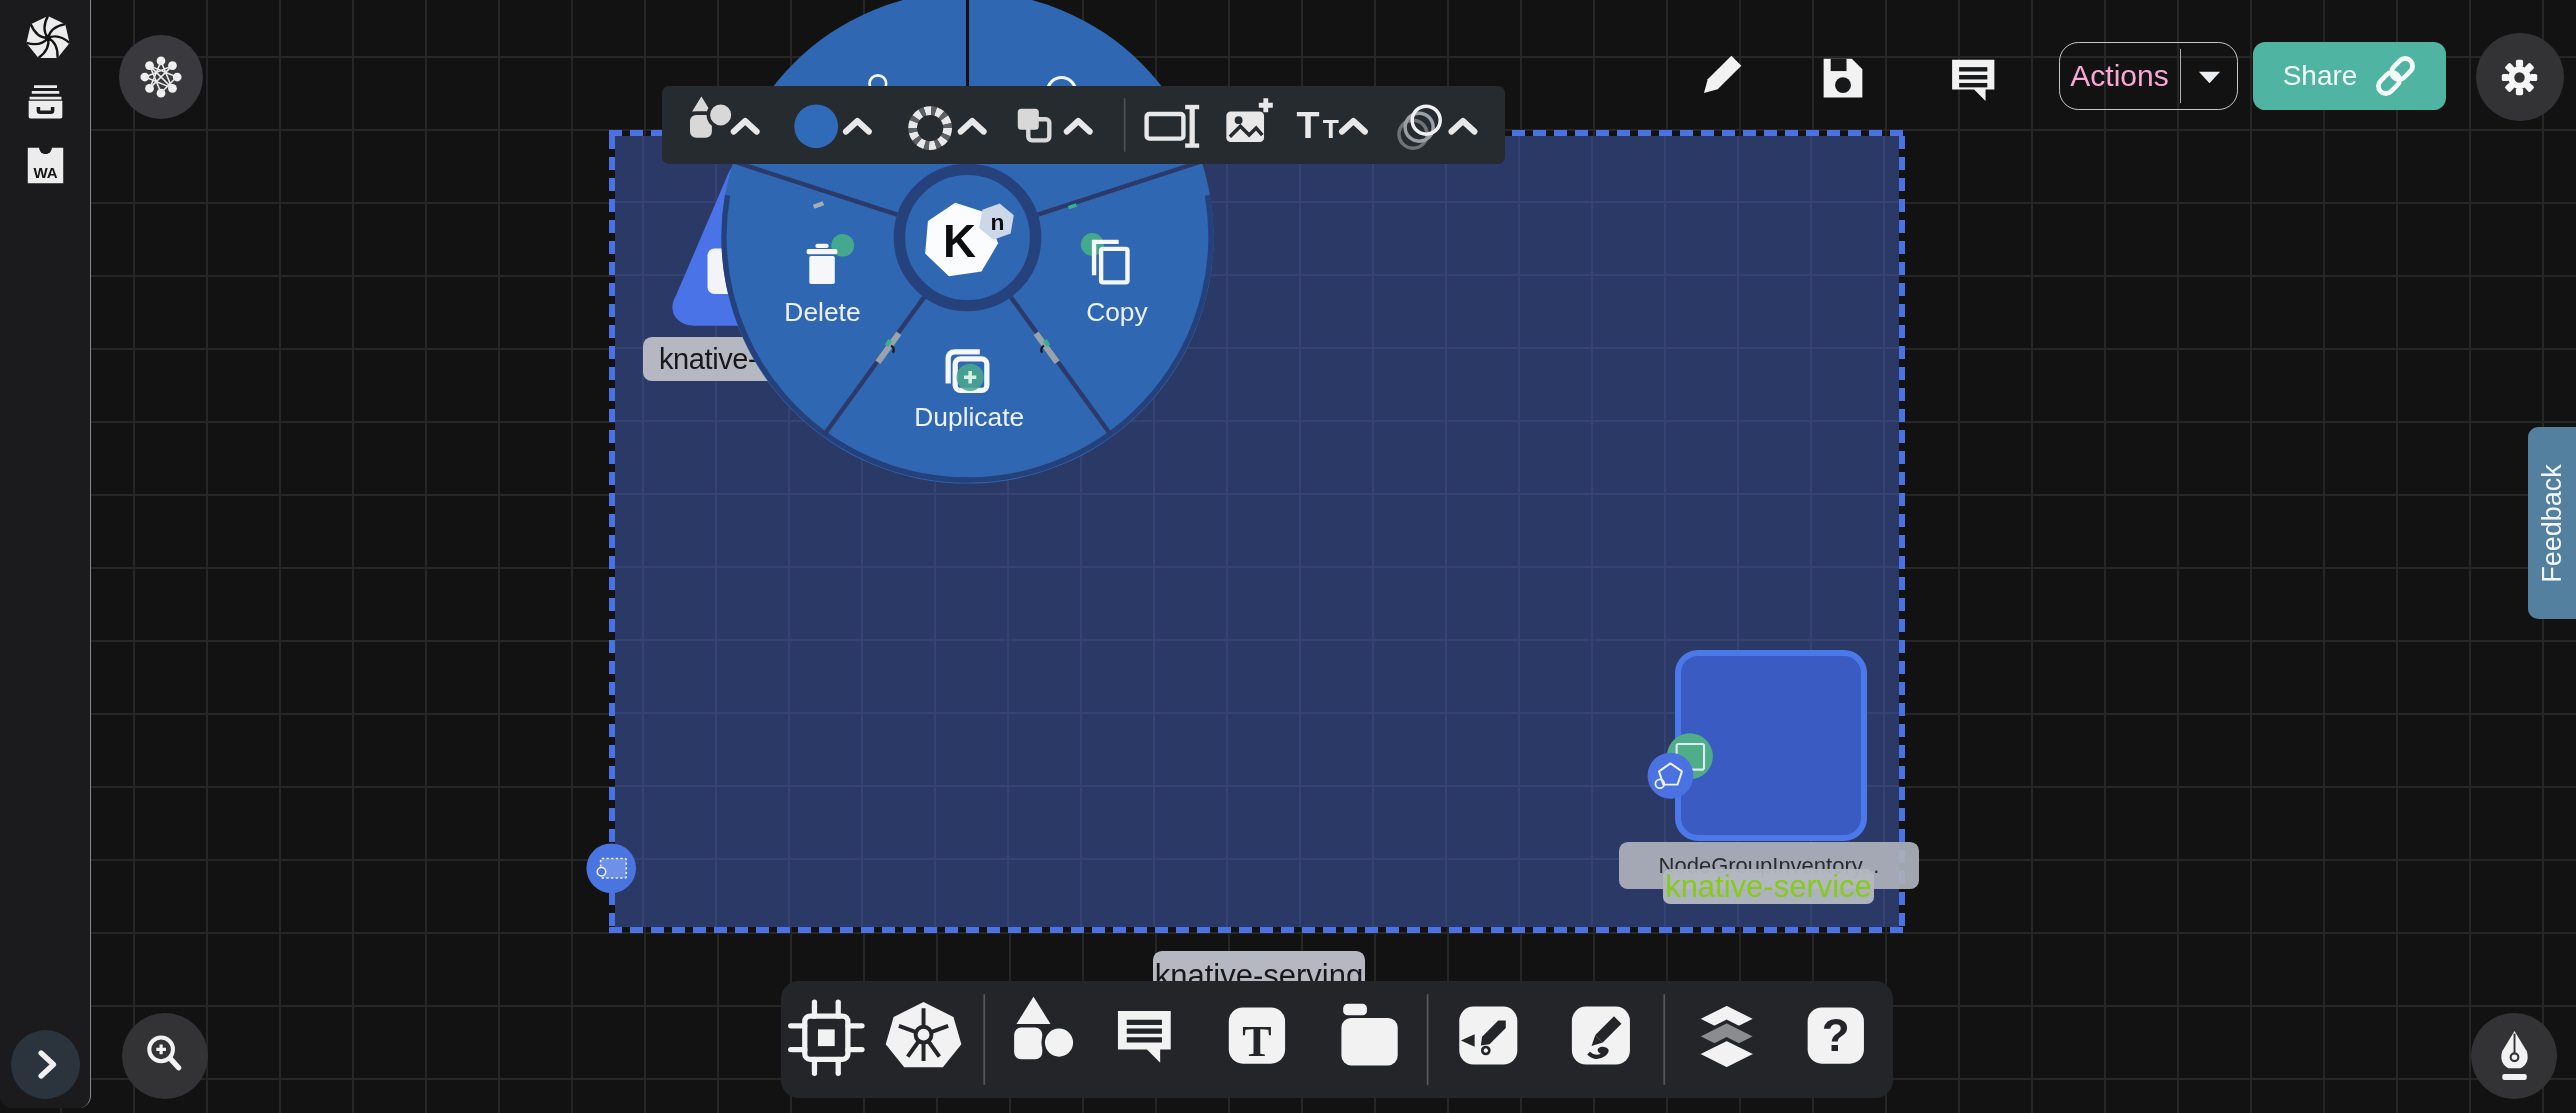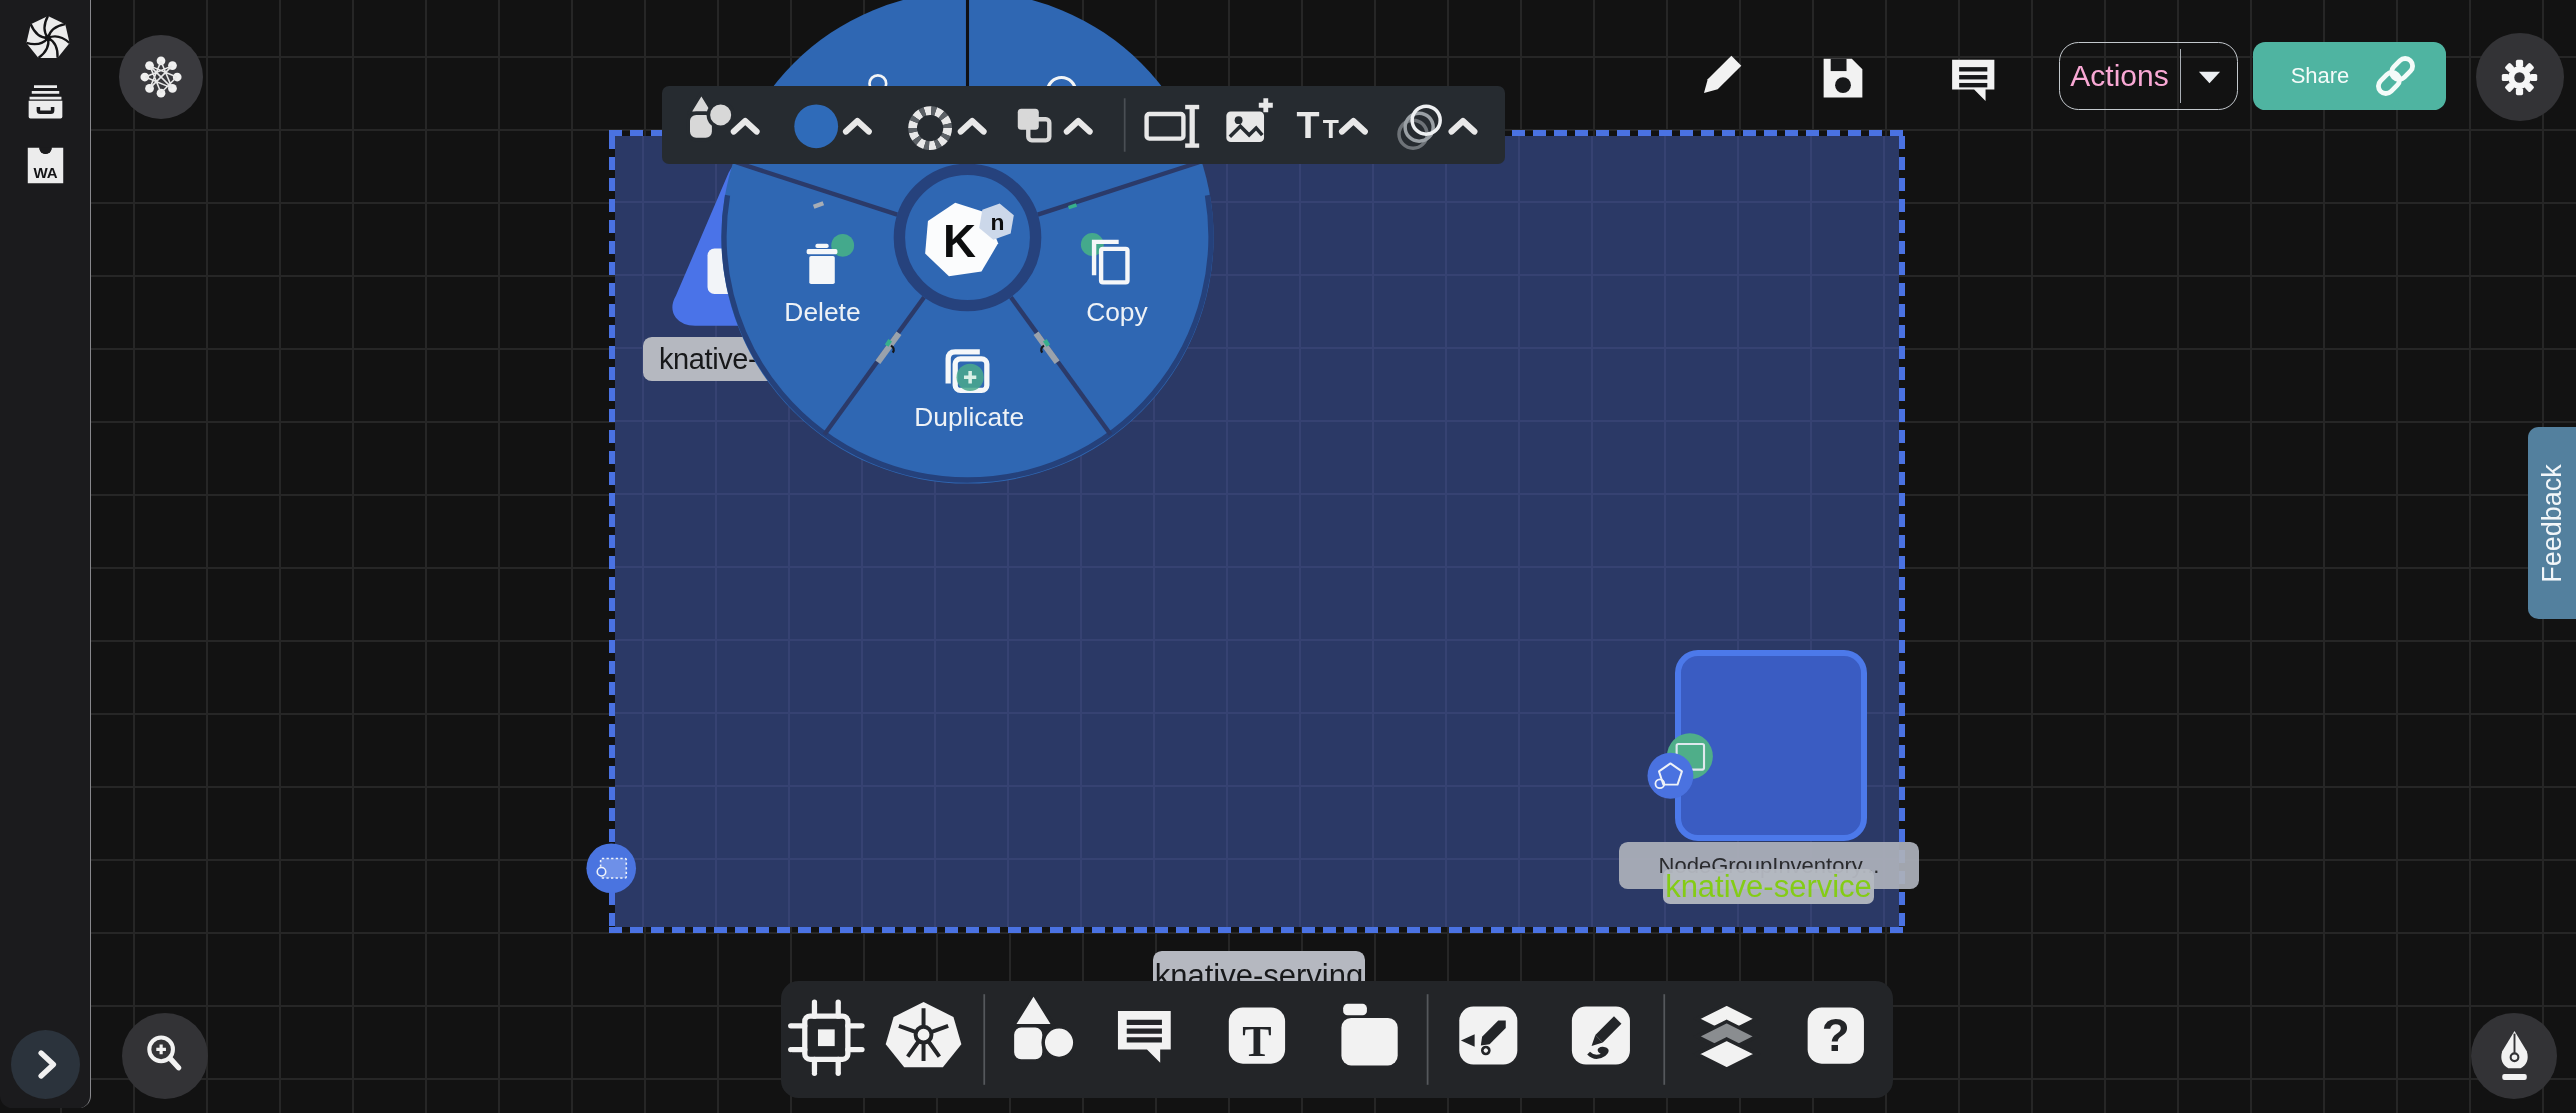--- a/index.html
+++ b/index.html
@@ -184,21 +184,21 @@
     </g>
   </g>
 </svg>
 <div class="abs" style="left:2059px;top:42px;width:179px;height:68px;border:1.8px solid #c3c8cd;border-radius:19.4px;box-sizing:border-box;"></div>
 <div class="abs" style="left:2059px;top:42px;width:121px;height:68px;line-height:68px;text-align:center;font-size:30px;color:#f9a8d4;">Actions</div>
 <div class="abs" style="left:2180px;top:49px;width:0.9px;height:54px;background:#a9aeb4;"></div>
 <svg class="abs" style="left:2197px;top:70px;" width="25" height="15" viewBox="0 0 28 17">
     <path d="M2 2 L26 2 L14 15 Z" fill="#eceff2"></path>
   </svg>
 <div class="abs" style="left:2253px;top:42px;width:193px;height:68px;border-radius:12.3px;background:#4fb4a1;"></div>
-<div class="abs" style="left:2267px;top:42px;width:106px;height:68px;line-height:68px;text-align:center;font-size:22px;color:#f4fbf9;">Share</div>
+<div class="abs" style="left:2267px;top:42px;width:106px;height:68px;line-height:68px;text-align:center;font-size:28px;color:#f4fbf9;">Share</div>
 <svg class="abs" style="left:2371px;top:53px;" width="49" height="46" viewBox="0 0 56 52">
   <g fill="none" stroke="#f4fbf9" stroke-width="5.5">
     <rect x="7" y="25.5" width="27" height="17" rx="8.5" transform="rotate(-45 20.5 34)"></rect>
     <rect x="22" y="9.5" width="27" height="17" rx="8.5" transform="rotate(-45 35.5 18)"></rect>
   </g>
 </svg>
 <div class="abs" style="left:2476px;top:33px;width:88px;height:88px;border-radius:50%;background:#333336;"></div>
 <svg class="abs" style="left:2501px;top:59px;" width="37" height="37" viewBox="0 0 46 46">
   <g fill="#f6f6f6">
     <circle cx="23" cy="23" r="14"></circle>

